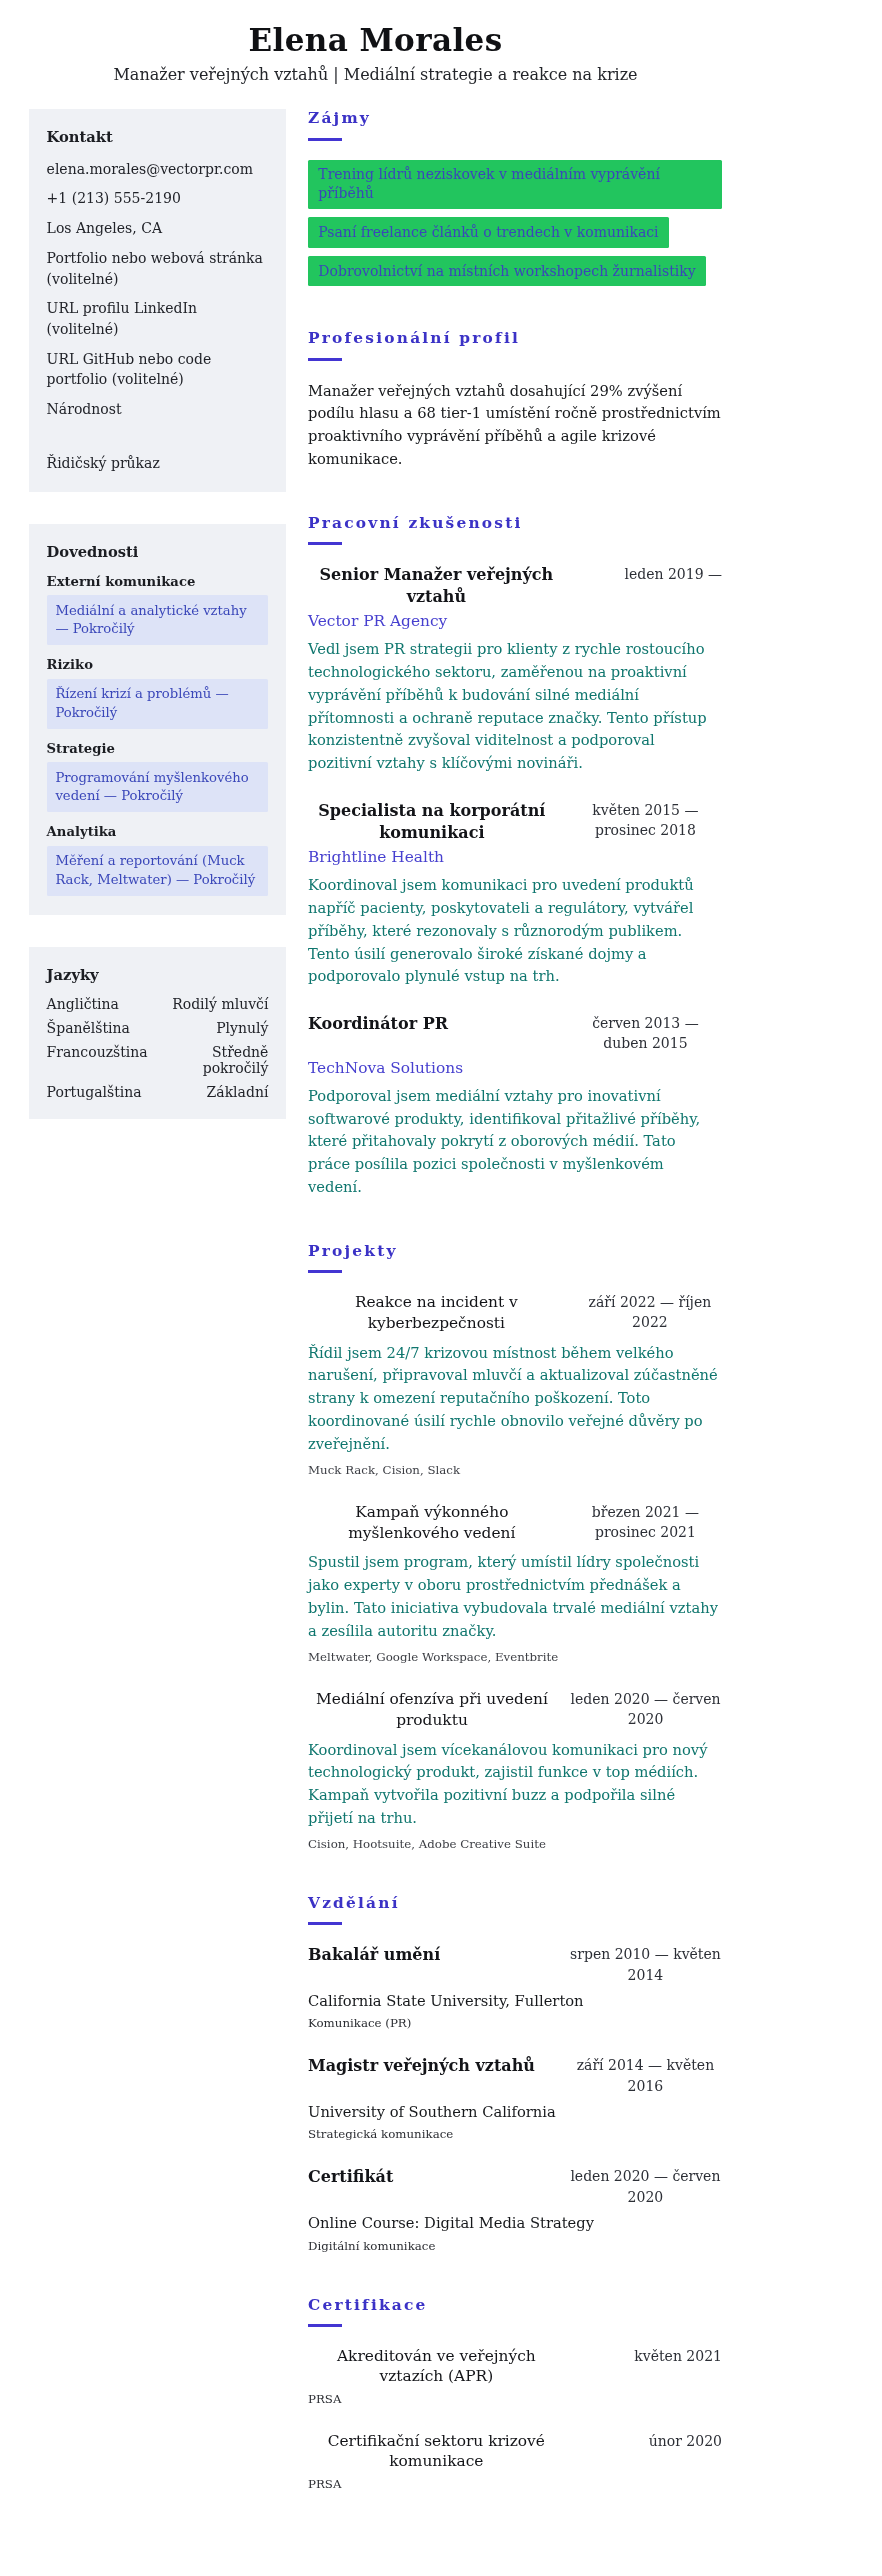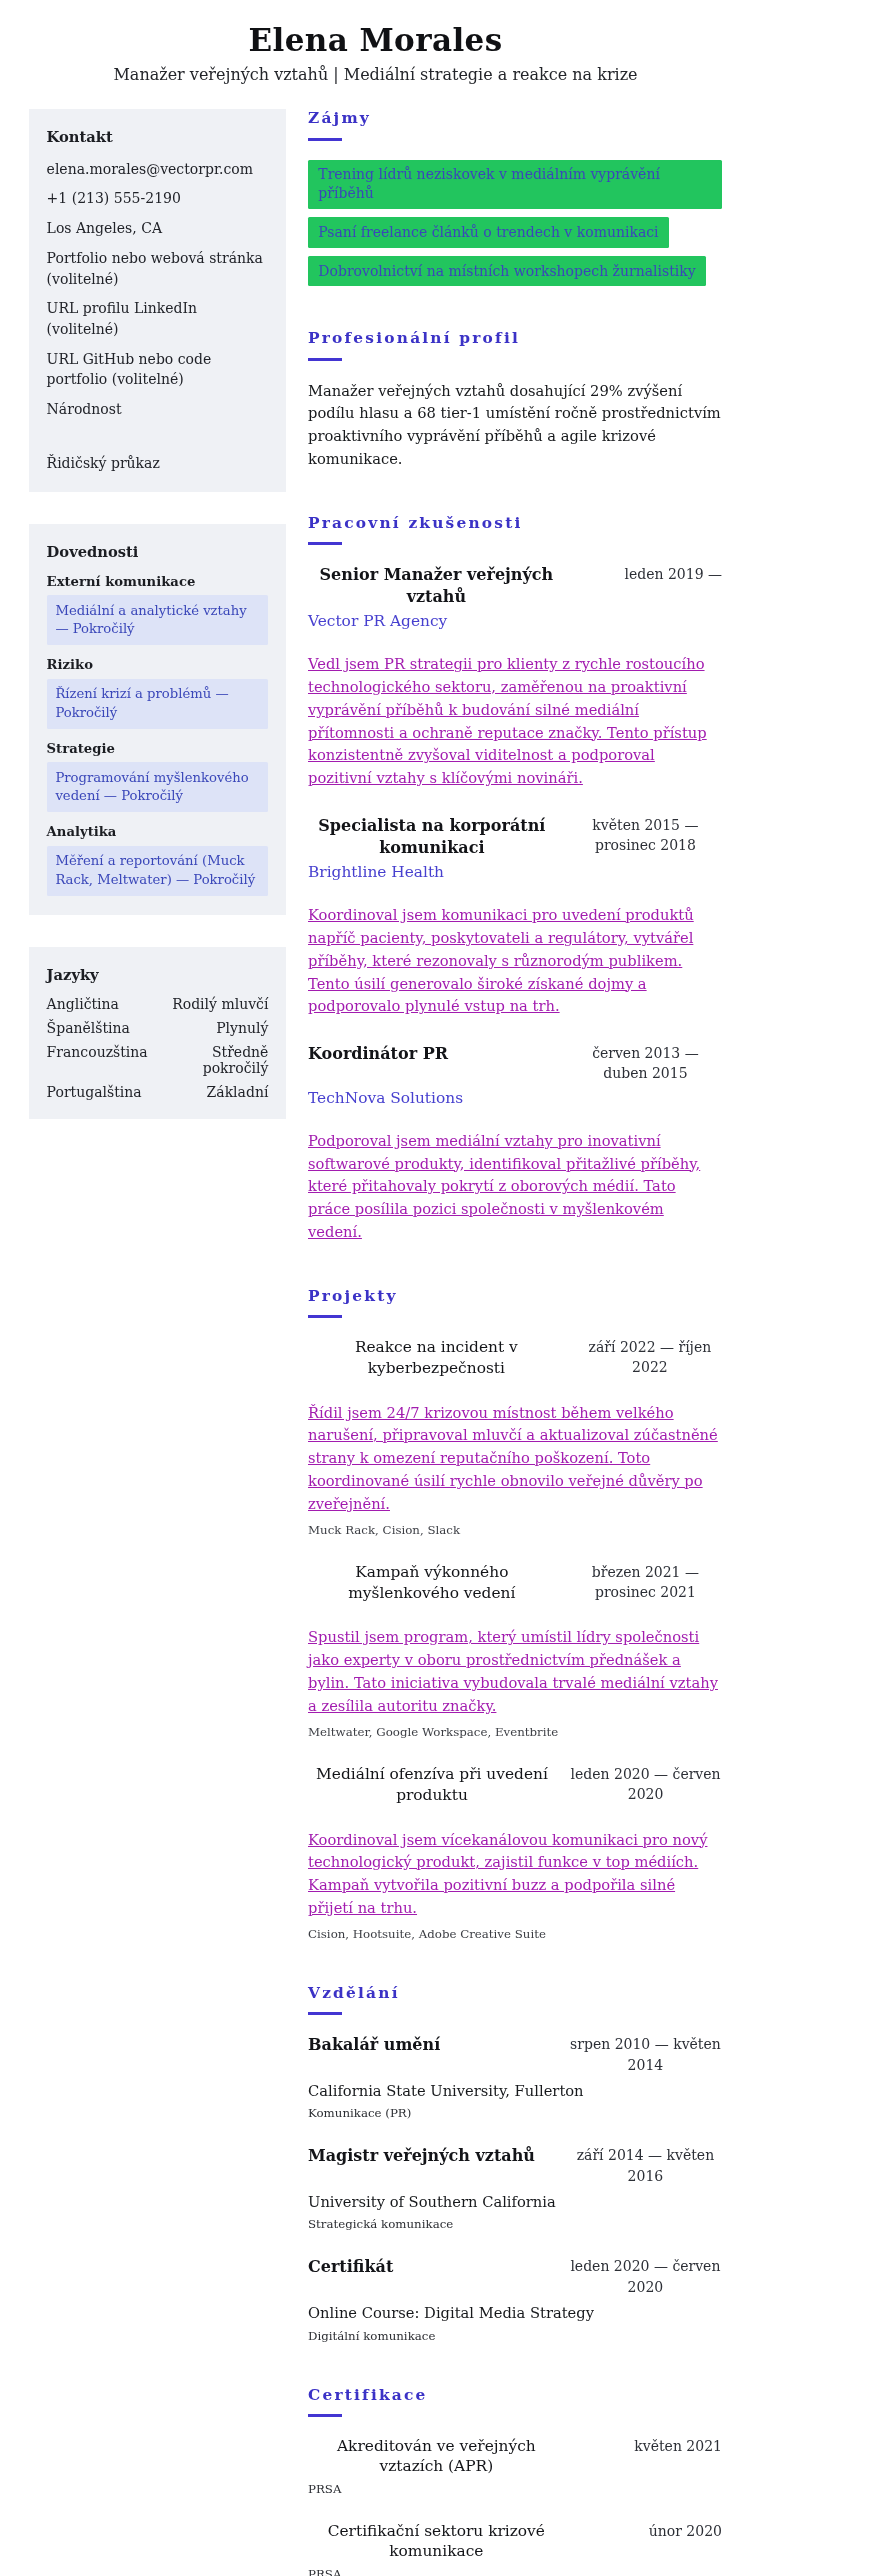--- a/index.html
+++ b/index.html
@@ -60,21 +60,21 @@
 
   .profile-text { font-size:14.7px; line-height:1.55; color:#17191c; }
 
   .entry { margin-bottom:25px; }
   .entry:last-child { margin-bottom:0; }
   .entry-head { display:flex; justify-content:space-between; gap:13.2px;text-align:center; }
   .entry-title { font-size:16px; font-weight:700; color:#131418; line-height:1.35; max-width:62%; }
   .entry-title.plain { font-weight:400; font-size:15.4px; }
   .entry-date { font-size:14px; color:#2c2f36; line-height:1.45; max-width:37%; }
   .entry-company { font-size:15.4px; color:#4740cf; margin-top:5.1px; }
-  .entry-desc { font-size:14.7px; line-height:1.55; color:#a21caf; margin-top:23px;text-decoration:underline; }
+  .entry-desc { font-size:14.7px; line-height:1.55; color:#0f766e; margin-top:8px; }
   .entry-tools { font-size:11.8px; color:#3c3e44; margin-top:7.4px; }
   .entry-school { font-size:14.7px; color:#17191c; margin-top:5.1px; line-height:1.45; }
   .entry-field { font-size:11.8px; color:#2c2e33; margin-top:5.1px; }
   .entry-issuer { font-size:11.8px; color:#2c2e33; margin-top:4.4px; }
 </style>
 </head>
 <body>
 
 <div class="page">
 

